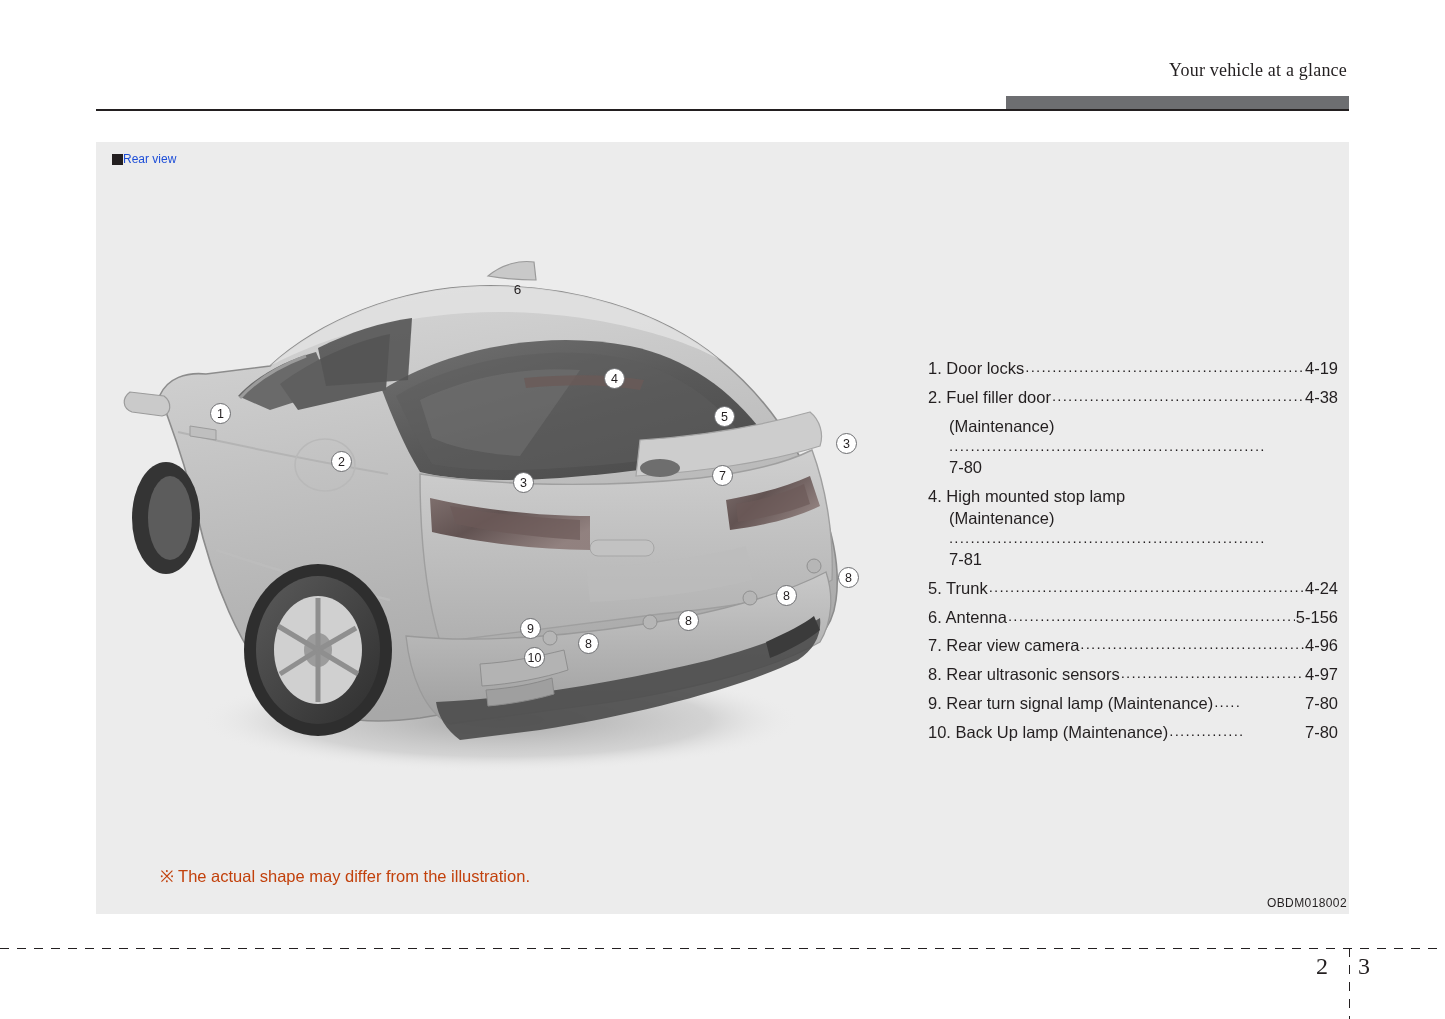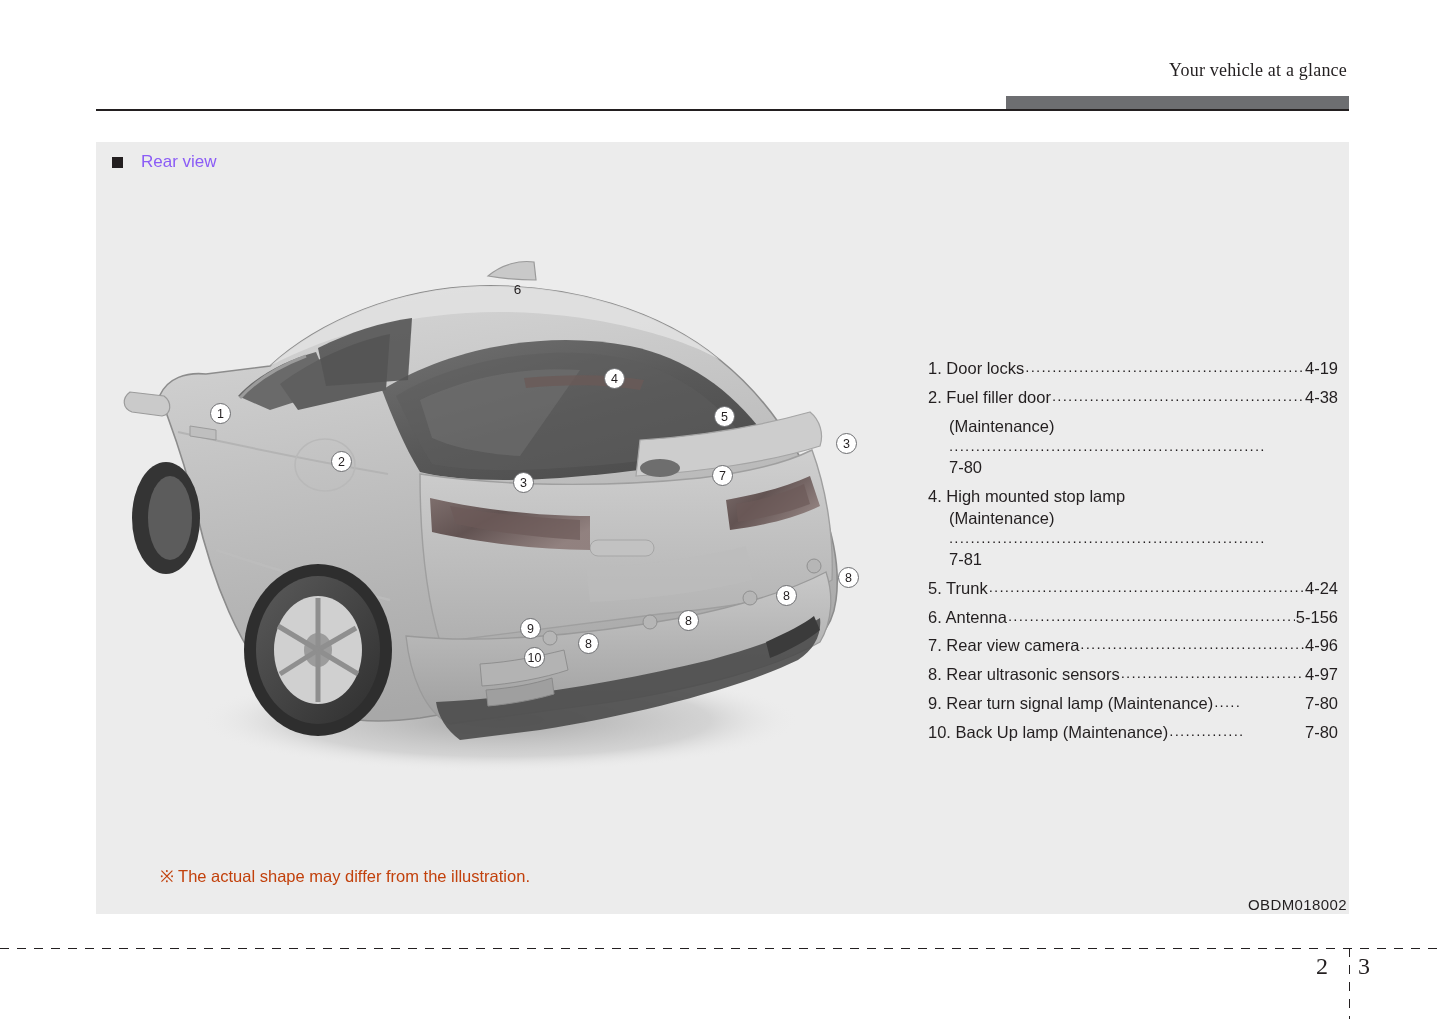--- a/index.html
+++ b/index.html
@@ -57,25 +57,25 @@
     top: 142px;
     width: 1253px;
     height: 772px;
     background: #ececec;
   }
 
   .section-title {
     position: absolute;
     left: 112px;
     top: 152px;
-    font-size: 17px;
-    color: #8b5cf6;
+    font-size: 12px;
+    color: #1d4ed8;
     display: flex;
     align-items: center;
-    gap: 18px;
+    gap: 0;
   }
   .sq {
     width: 11px;
     height: 11px;
     background: #231f20;
     display: inline-block;
   }
 
   
   .legend {
@@ -125,21 +125,21 @@
     position: absolute;
     left: 160px;
     top: 864px;
     font-size: 16.5px;
     color: #c2410c;
   }
   .figcode {
     position: absolute;
     right: 98px;
     top: 896px;
-    font-size: 15px;
+    font-size: 12px;
     color: #231f20;
     letter-spacing: 0.4px;
   }
 
   
   .footer-dashes {
     position: absolute;
     left: 0;
     top: 948px;
     width: 1445px;

